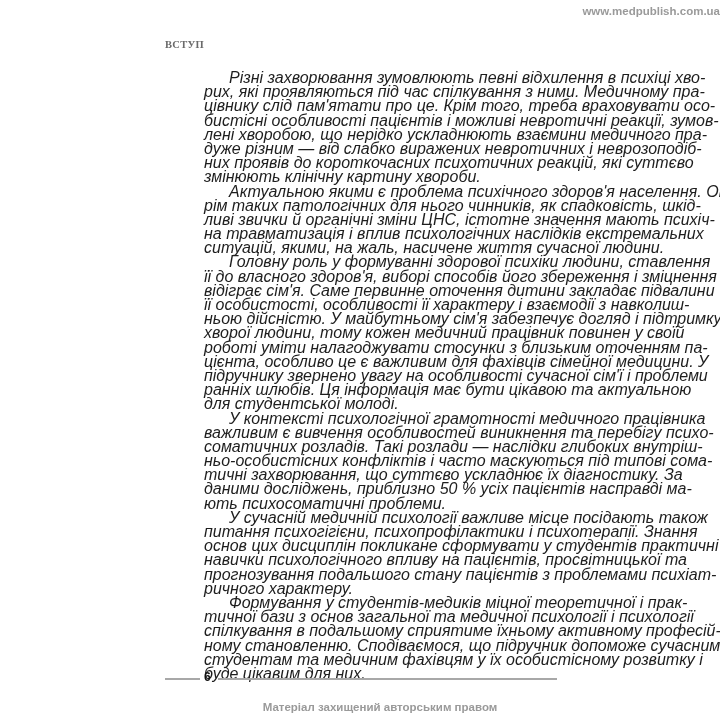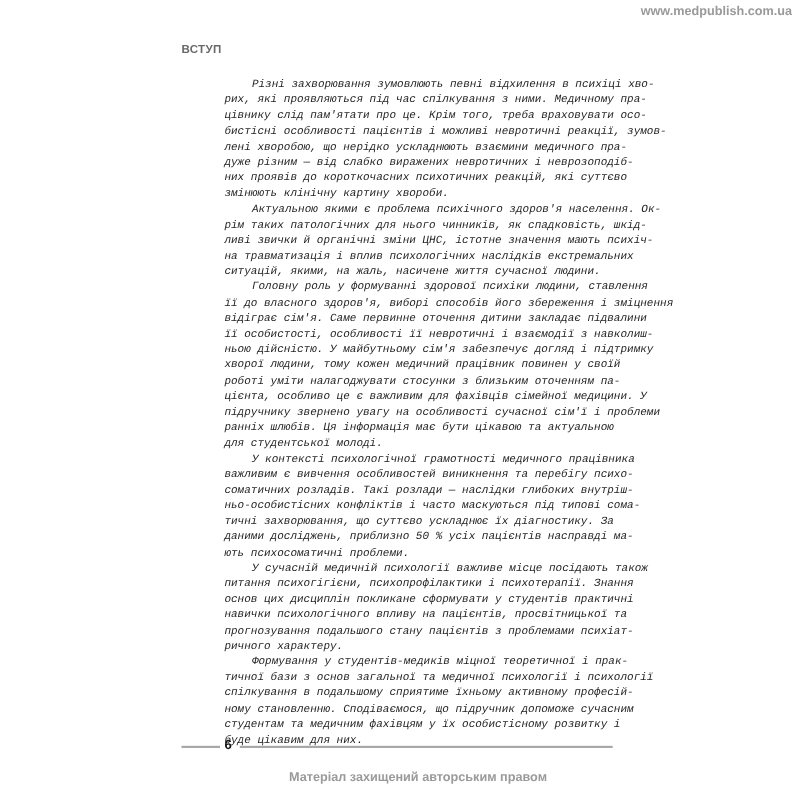--- a/index.html
+++ b/index.html
@@ -22,34 +22,34 @@
       font-family: "Liberation Sans", sans-serif;
       font-size: 11.5px;
       font-weight: bold;
       color: #9a9a9a;
       letter-spacing: 0px;
     }
     .section-title {
       position: absolute;
       top: 39px;
       left: 165px;
-      font-family: Liberation Sans, sans-serif;
+      font-family: Liberation Serif, serif;
       font-size: 10.5px;
       font-weight: bold;
       color: #6a6a6a;
       letter-spacing: 0.3px;
     }
     .body-text {
       position: absolute;
       top: 71px;
       left: 204px;
       width: 353px;
-      font-family: Liberation Mono, monospace;
+      font-family: Liberation Sans, sans-serif;
       font-style: italic;
-      font-size: 10px;
+      font-size: 16px;
       color: #1e1e1e;
     }
     .line {
       display: block;
       height: 14.2px;
       line-height: 14.2px;
       white-space: nowrap;
       text-align: justify;
       text-align-last: justify;
     }
@@ -122,21 +122,21 @@
     <span class="line">рім таких патологічних для нього чинників, як спадковість, шкід-</span>
     <span class="line">ливі звички й органічні зміни ЦНС, істотне значення мають психіч-</span>
     <span class="line">на травматизація і вплив психологічних наслідків екстремальних</span>
     <span class="line last">ситуацій, якими, на жаль, насичене життя сучасної людини.</span>
   </div>
 
   <div>
     <span class="line first">Головну роль у формуванні здорової психіки людини, ставлення</span>
     <span class="line">її до власного здоров'я, виборі способів його збереження і зміцнення</span>
     <span class="line">відіграє сім'я. Саме первинне оточення дитини закладає підвалини</span>
-    <span class="line">її особистості, особливості її невротичні і взаємодії з навколиш-</span>
+    <span class="line">її особистості, особливості її характеру і взаємодії з навколиш-</span>
     <span class="line">ньою дійсністю. У майбутньому сім'я забезпечує догляд і підтримку</span>
     <span class="line">хворої людини, тому кожен медичний працівник повинен у своїй</span>
     <span class="line">роботі уміти налагоджувати стосунки з близьким оточенням па-</span>
     <span class="line">цієнта, особливо це є важливим для фахівців сімейної медицини. У</span>
     <span class="line">підручнику звернено увагу на особливості сучасної сім'ї і проблеми</span>
     <span class="line">ранніх шлюбів. Ця інформація має бути цікавою та актуальною</span>
     <span class="line last">для студентської молоді.</span>
   </div>
 
   <div>

